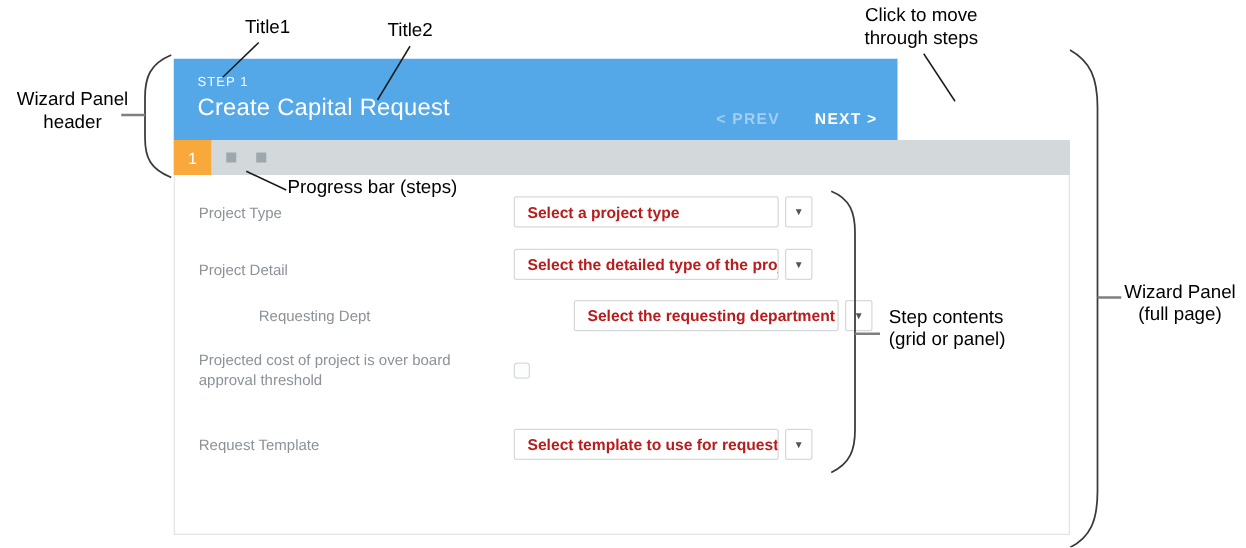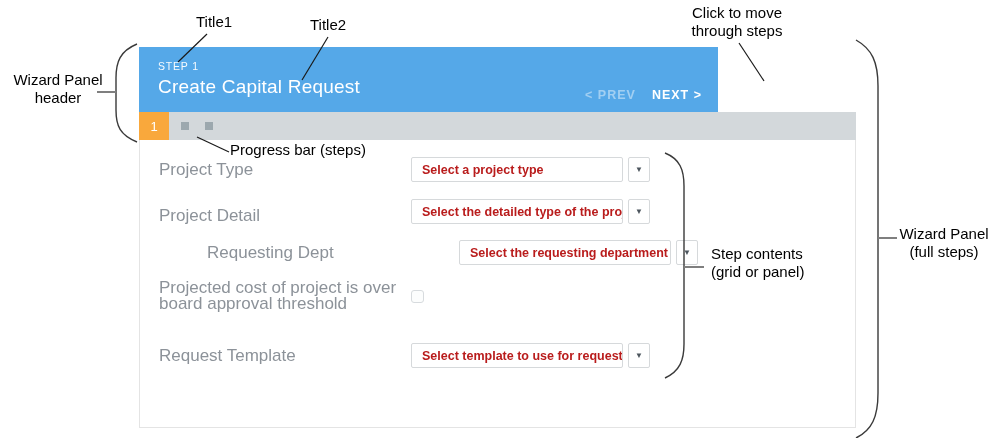--- a/index.html
+++ b/index.html
@@ -15,21 +15,21 @@
     position: absolute; left: 0; top: 0; width: 579px; height: 65px;
     background: #55a8e8; color: #fff; padding: 13px 0 0 19px;
   }
   .step-label {
     font-size: 10.5px; letter-spacing: .8px; color: rgba(255,255,255,.95);
     margin-bottom: 4px; font-weight: 400;
   }
   .wizard-title { font-size: 19px; font-weight: 400; color: #ffffff; letter-spacing: .2px; }
 
   .wizard-nav {
-    position: absolute; right: 16px; bottom: 10px; display: flex; gap: 16px; align-items: center;
+    position: absolute; right: 16px; bottom: 10px; display: flex; gap: 28px; align-items: center;
   }
   .nav-btn {
     font-size: 12.5px; font-weight: 700; letter-spacing: 1px; cursor: pointer;
     background: none; border: none; font-family: "Liberation Sans", sans-serif;
   }
   .nav-prev { color: rgba(255,255,255,.45); }
   .nav-next { color: #ffffff; }
 
   .progress-bar {
     position: absolute; left: 0; top: 65px; width: 717px; height: 28px;
@@ -53,21 +53,21 @@
   }
 
   .form-row { position: absolute; left: 19px; right: 10px; display: flex; align-items: center; }
   .row-0 { top: 17px;  height: 25px; }
   .row-1 { top: 59px;  height: 25px; align-items: flex-end; }
   .row-2 { top: 100px; height: 25px; margin-left: 48px; }
   .row-3 { top: 140px; align-items: center; }
   .row-4 { top: 203px; height: 25px; }
 
   .field-label {
-    width: 252px; flex: 0 0 252px; font-size: 17px; color: #8c9299; line-height: 16px;
+    width: 252px; flex: 0 0 252px; font-size: 12px; color: #8c9299; line-height: 16px;
     padding-right: 14px;
   }
   .dropdown { display: flex; align-items: center; }
   .dropdown-box {
     width: 212px; height: 25px; border: 1px solid #d6d9db; border-radius: 2px;
     background: #ffffff; display: flex; align-items: center; padding-left: 10px;
     font-size: 12.5px; font-weight: 700; color: #b91c1c; cursor: pointer;
     white-space: nowrap; overflow: hidden;
   }
   .dropdown-arrow-box {
@@ -169,21 +169,21 @@
 
     </div>
   </div>
 
   <div class="callout anno-title1">Title1</div>
   <div class="callout anno-title2">Title2</div>
   <div class="callout anno-click ta-center">Click to move through steps</div>
   <div class="callout anno-header ta-center">Wizard Panel header</div>
   <div class="callout anno-progress">Progress bar (steps)</div>
   <div class="callout anno-contents">Step contents (grid or panel)</div>
-  <div class="callout anno-fullpage ta-center">Wizard Panel (full steps)</div>
+  <div class="callout anno-fullpage ta-center">Wizard Panel (full page)</div>
 
   <svg class="anno-lines" width="997" height="438" viewBox="0 0 997 438">
 
     <line x1="207" y1="34" x2="178" y2="62" stroke="#1a1a1a" stroke-width="1.2"></line>
     <line x1="328" y1="37" x2="302" y2="80" stroke="#1a1a1a" stroke-width="1.2"></line>
     <line x1="739" y1="43" x2="764" y2="81" stroke="#1a1a1a" stroke-width="1.2"></line>
     <line x1="197" y1="137" x2="229" y2="152" stroke="#1a1a1a" stroke-width="1.2"></line>
 
     <path d="M 137 44 C 120 51, 116 62, 116 78 L 116 110 C 116 126, 120 135, 137 142" fill="none" stroke="#3a3a3a" stroke-width="1.4"></path>
     <line x1="97" y1="92" x2="116" y2="92" stroke="#7f7f7f" stroke-width="2"></line>

